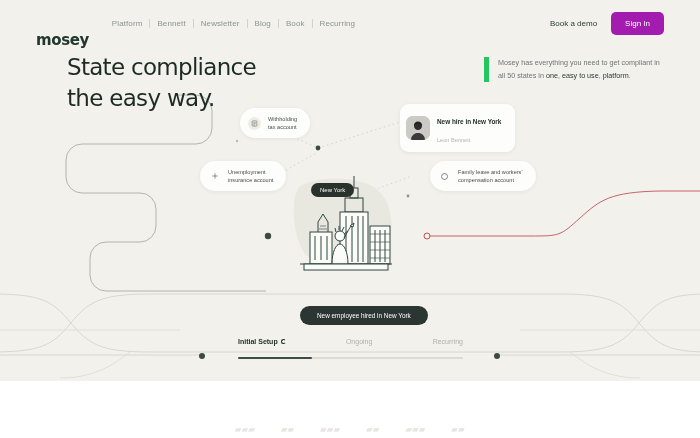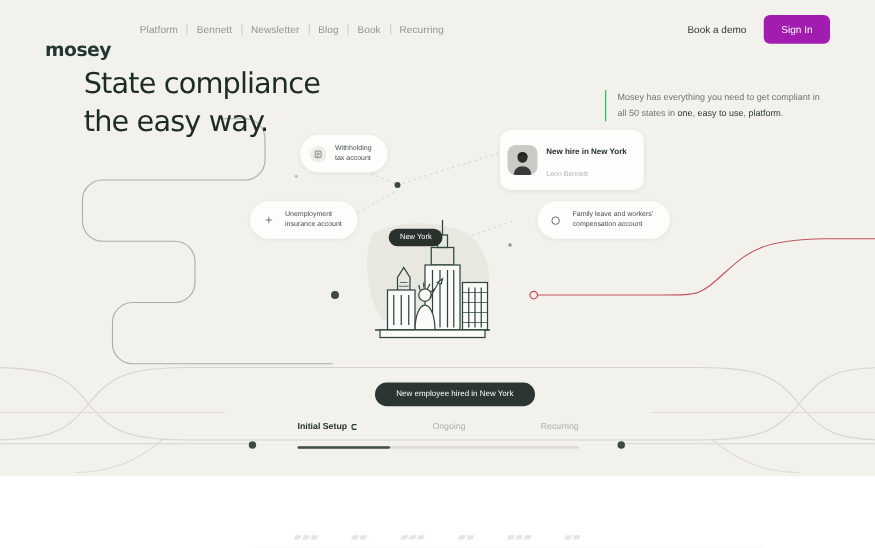--- a/index.html
+++ b/index.html
@@ -43,21 +43,21 @@
   
   .headline {
     position:absolute; left:45px; top:52px; z-index:20;
     font-family:"DejaVu Sans", sans-serif;
     font-size:23px; font-weight:normal; line-height:1.33;
     color:#1d2b25; letter-spacing:-0.7px; white-space:pre-line;margin-left:22px;
   }
   .subcopy {
     position:absolute; left:484px; top:57px; width:176px; z-index:20;
     font-size:7.2px; line-height:1.75; color:#6f7571;
-    border-left:1px solid #22c55e; padding-left:9px;margin-top:15px;
+    border-left:5px solid #22c55e; padding-left:9px;
   }
   .subcopy em { font-style:normal; color:#2a3832; }
 
   
   .deco { position:absolute; left:0; top:0; width:700px; height:381px; z-index:5; }
 
   
   .card {
     position:absolute; z-index:25; background:#fdfdfb;
     border-radius:22px; display:flex; align-items:center; gap:7px;

